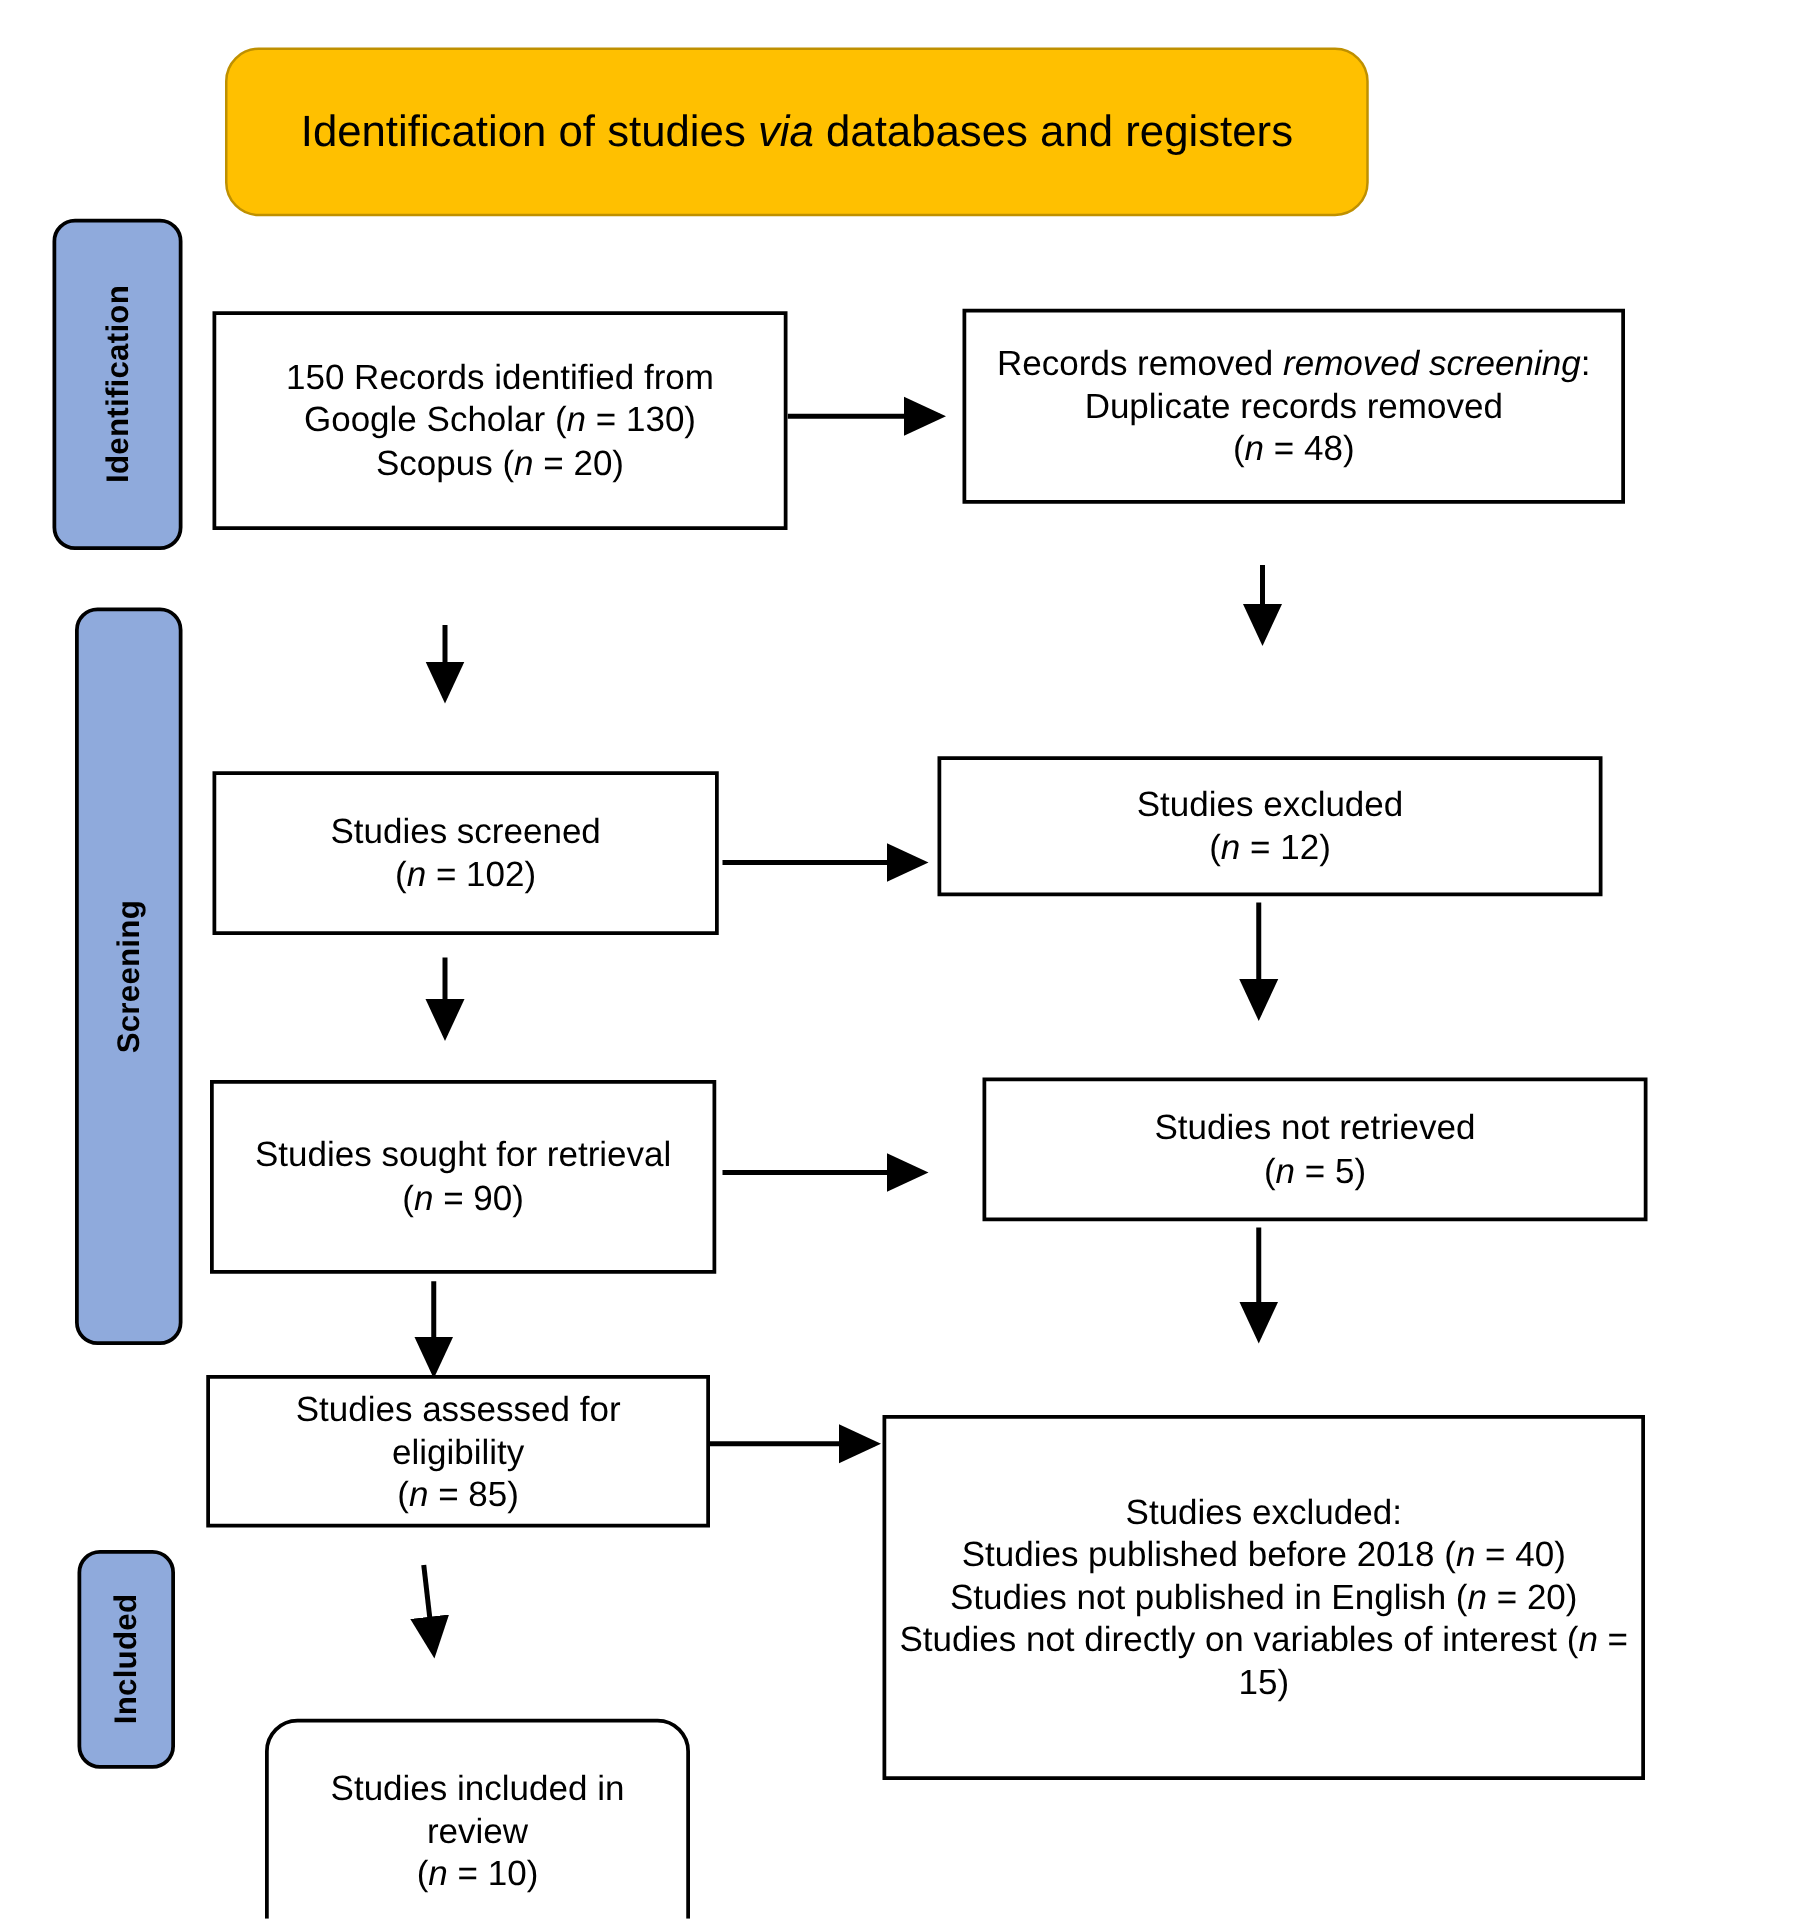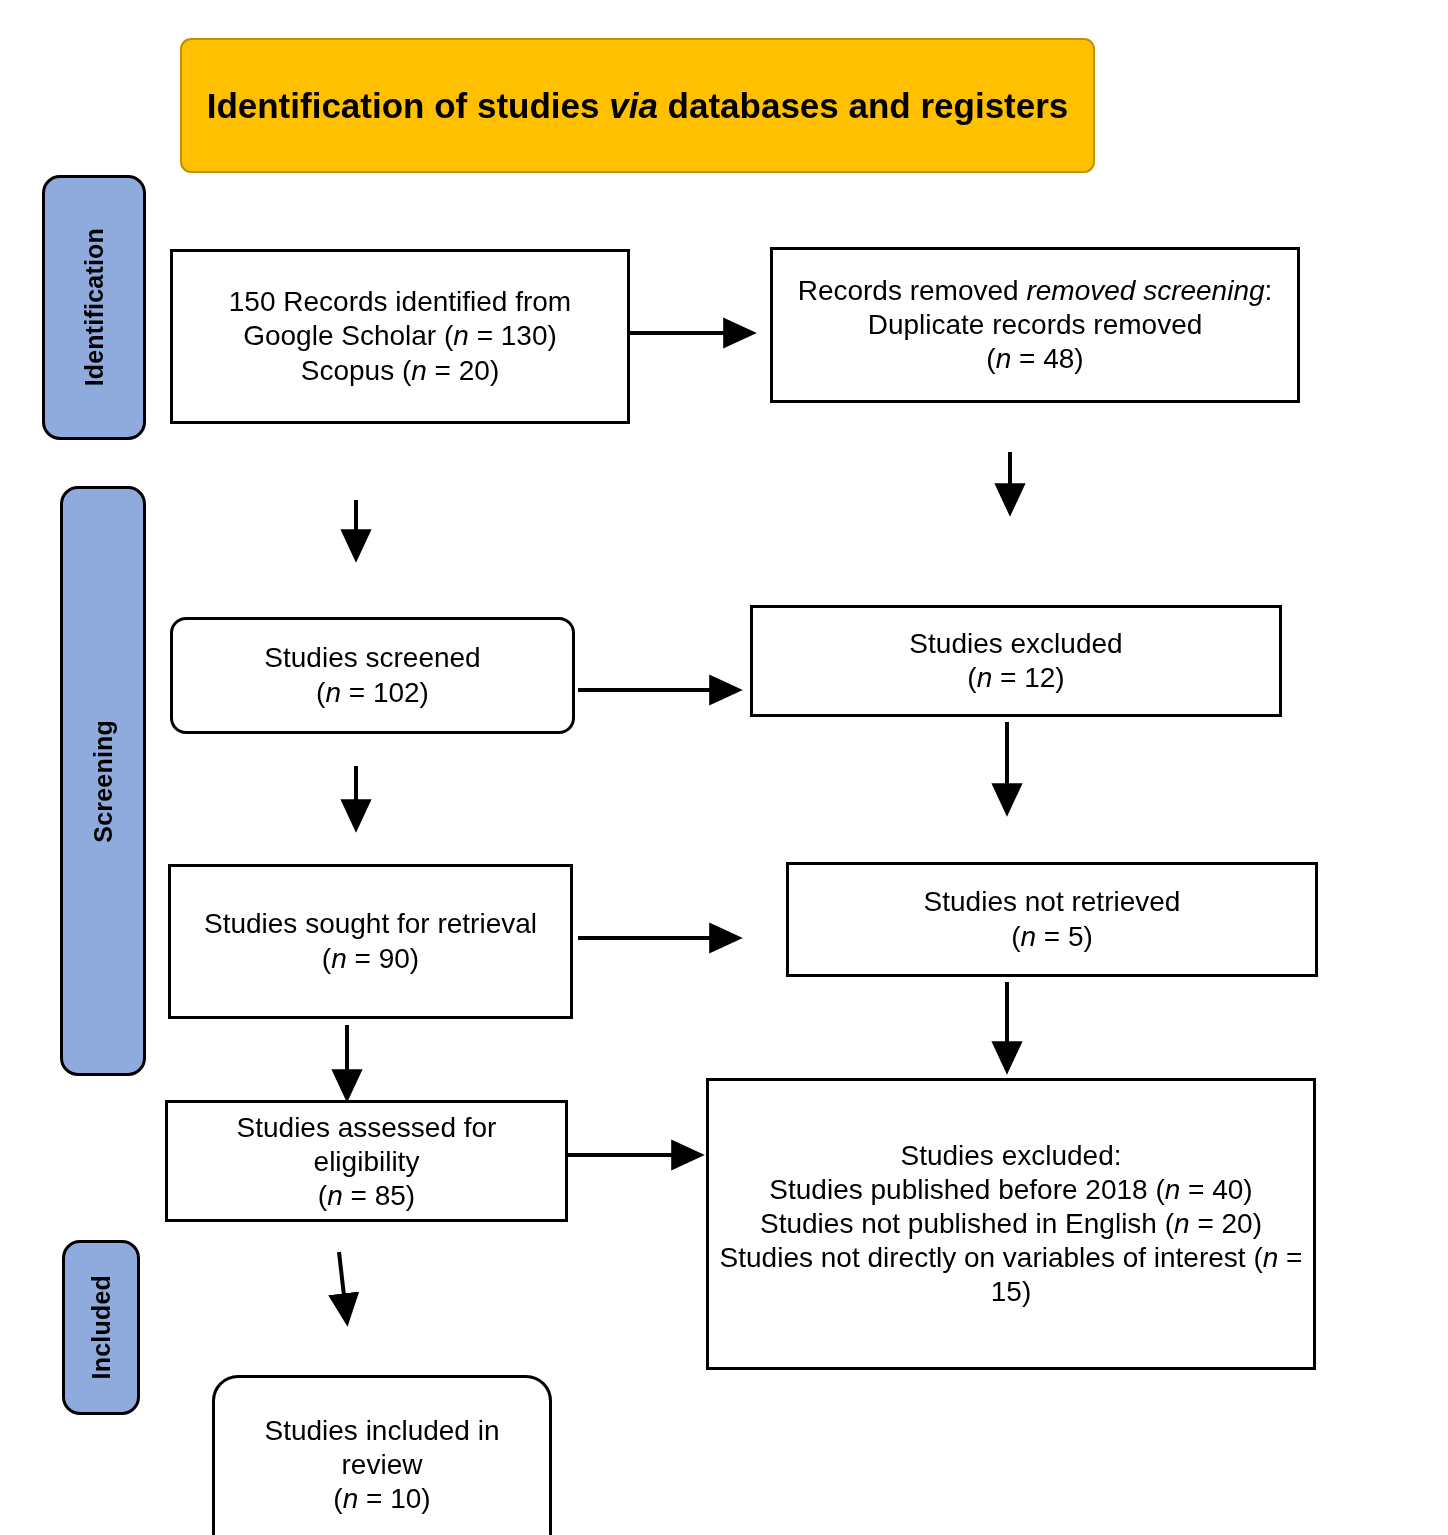--- a/index.html
+++ b/index.html
@@ -25,22 +25,22 @@
     display: flex;
     align-items: center;
     justify-content: center;
     text-align: center;
   }
 
   
   .banner {
     background: #FFC000;
     border: 2px solid #BF9000;
-    border-radius: 11px;
-    font-weight: bold;
+    border-radius: 27px;
+    font-weight: normal;
     font-size: 35px;
     line-height: 1.25;
     padding: 6px 24px;
   }
 
   
   .stage {
     background: #8FAADC;
     border: 3px solid #000000;
     border-radius: 18px;
@@ -144,21 +144,21 @@
   </div>
 
   <div class="node box" style="left:770px; top:247px; width:530px; height:156px;">
     <div class="txt">
       <div><span>Records removed </span><em>removed screening</em><span>:</span></div>
       <div>Duplicate records removed</div>
       <div><span>(</span><em>n</em><span> = 48)</span></div>
     </div>
   </div>
 
-  <div class="node box" style="left:170px; top:617px; width:405px; height:117px;border-radius:16px;">
+  <div class="node box" style="left:170px; top:617px; width:405px; height:131px;">
     <div class="txt">
       <div>Studies screened</div>
       <div><span>(</span><em>n</em><span> = 102)</span></div>
     </div>
   </div>
 
   <div class="node box" style="left:750px; top:605px; width:532px; height:112px;text-align:center;">
     <div class="txt">
       <div>Studies excluded</div>
       <div><span>(</span><em>n</em><span> = 12)</span></div>
@@ -180,21 +180,21 @@
   </div>
 
   <div class="node box" style="left:165px; top:1100px; width:403px; height:122px;align-items:flex-end;">
     <div class="txt">
       <div>Studies assessed for</div>
       <div>eligibility</div>
       <div><span>(</span><em>n</em><span> = 85)</span></div>
     </div>
   </div>
 
-  <div class="node box" style="left:706px; top:1078px; width:610px; height:292px;">
+  <div class="node box" style="left:706px; top:1132px; width:610px; height:292px;">
     <div class="txt">
       <div>Studies excluded:</div>
       <div><span>Studies published before 2018 (</span><em>n</em><span> = 40)</span></div>
       <div><span>Studies not published in English (</span><em>n</em><span> = 20)</span></div>
       <div><span>Studies not directly on variables of interest (</span><em>n</em><span> = 15)</span></div>
     </div>
   </div>
 
   <div class="node box top-rounded" style="left:212px; top:1330px; width:340px; height:180px;margin-top:45px;">
     <div class="txt">

